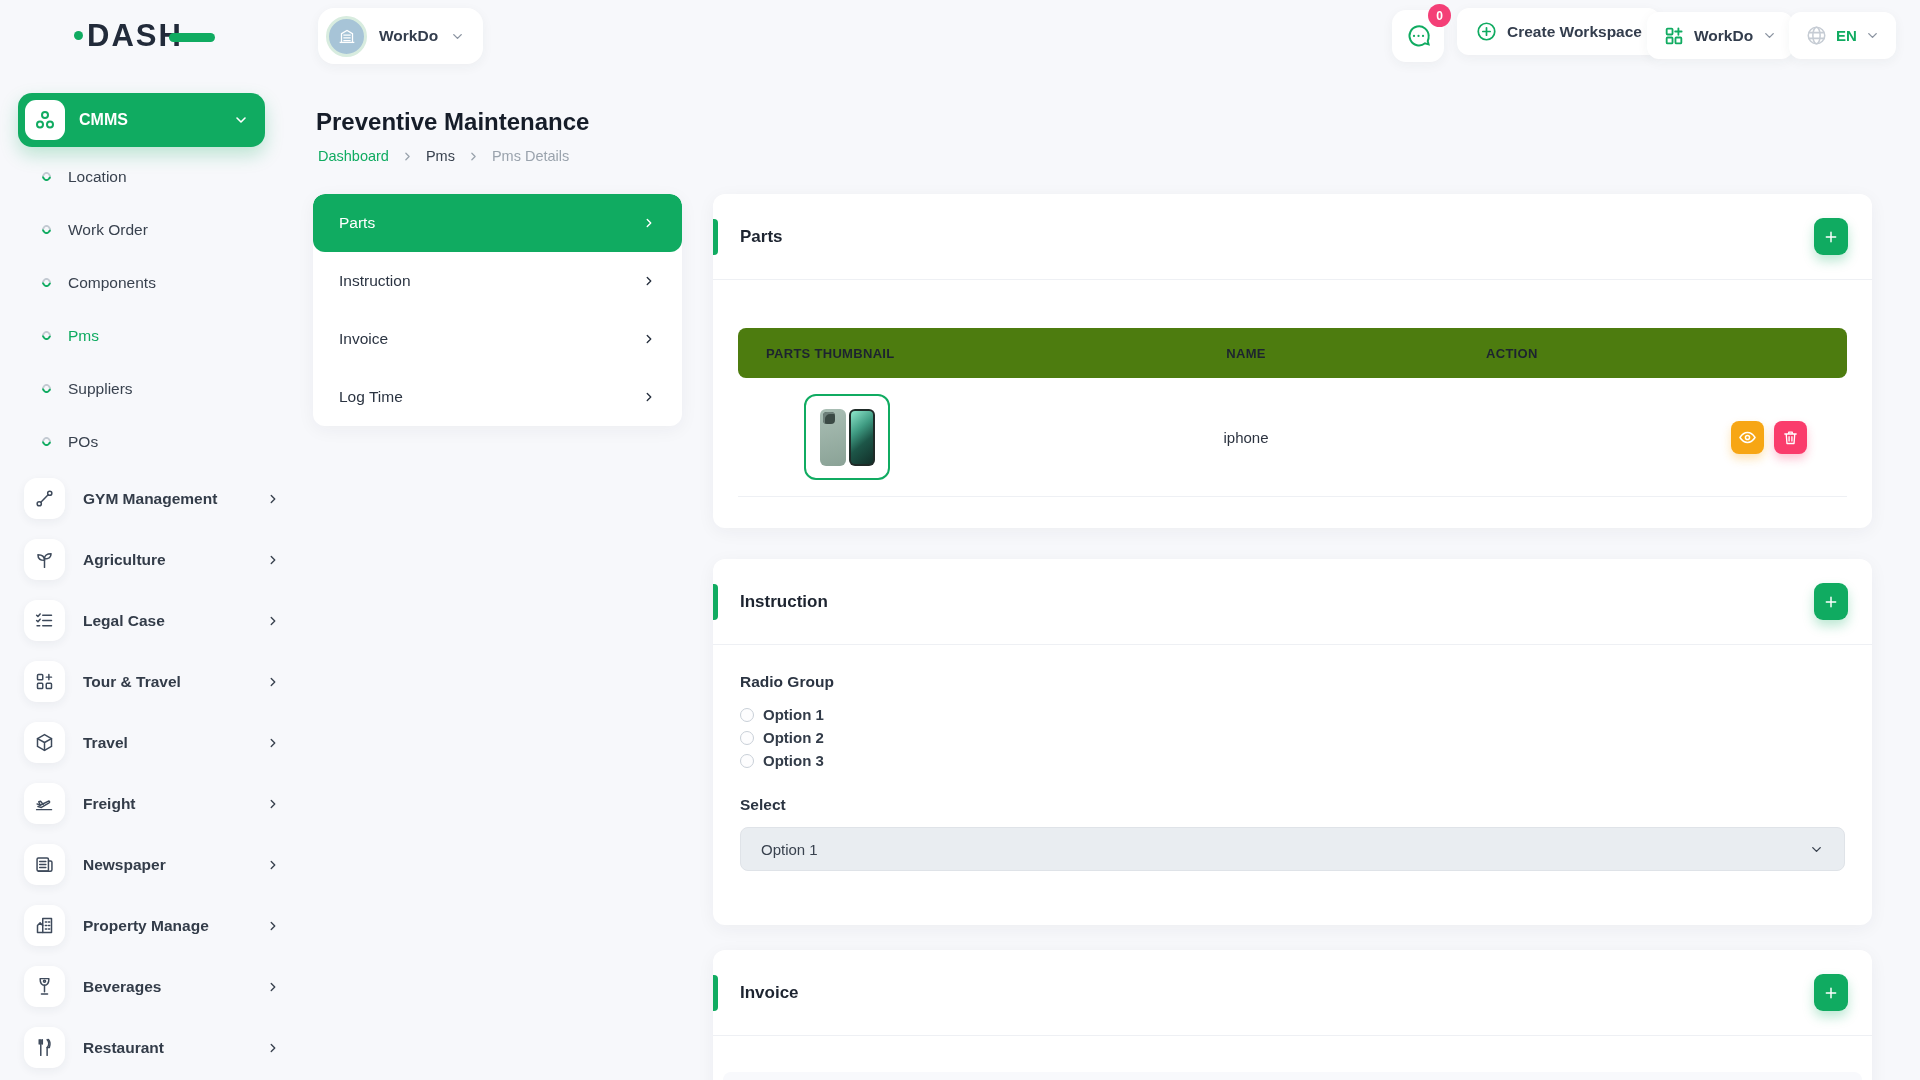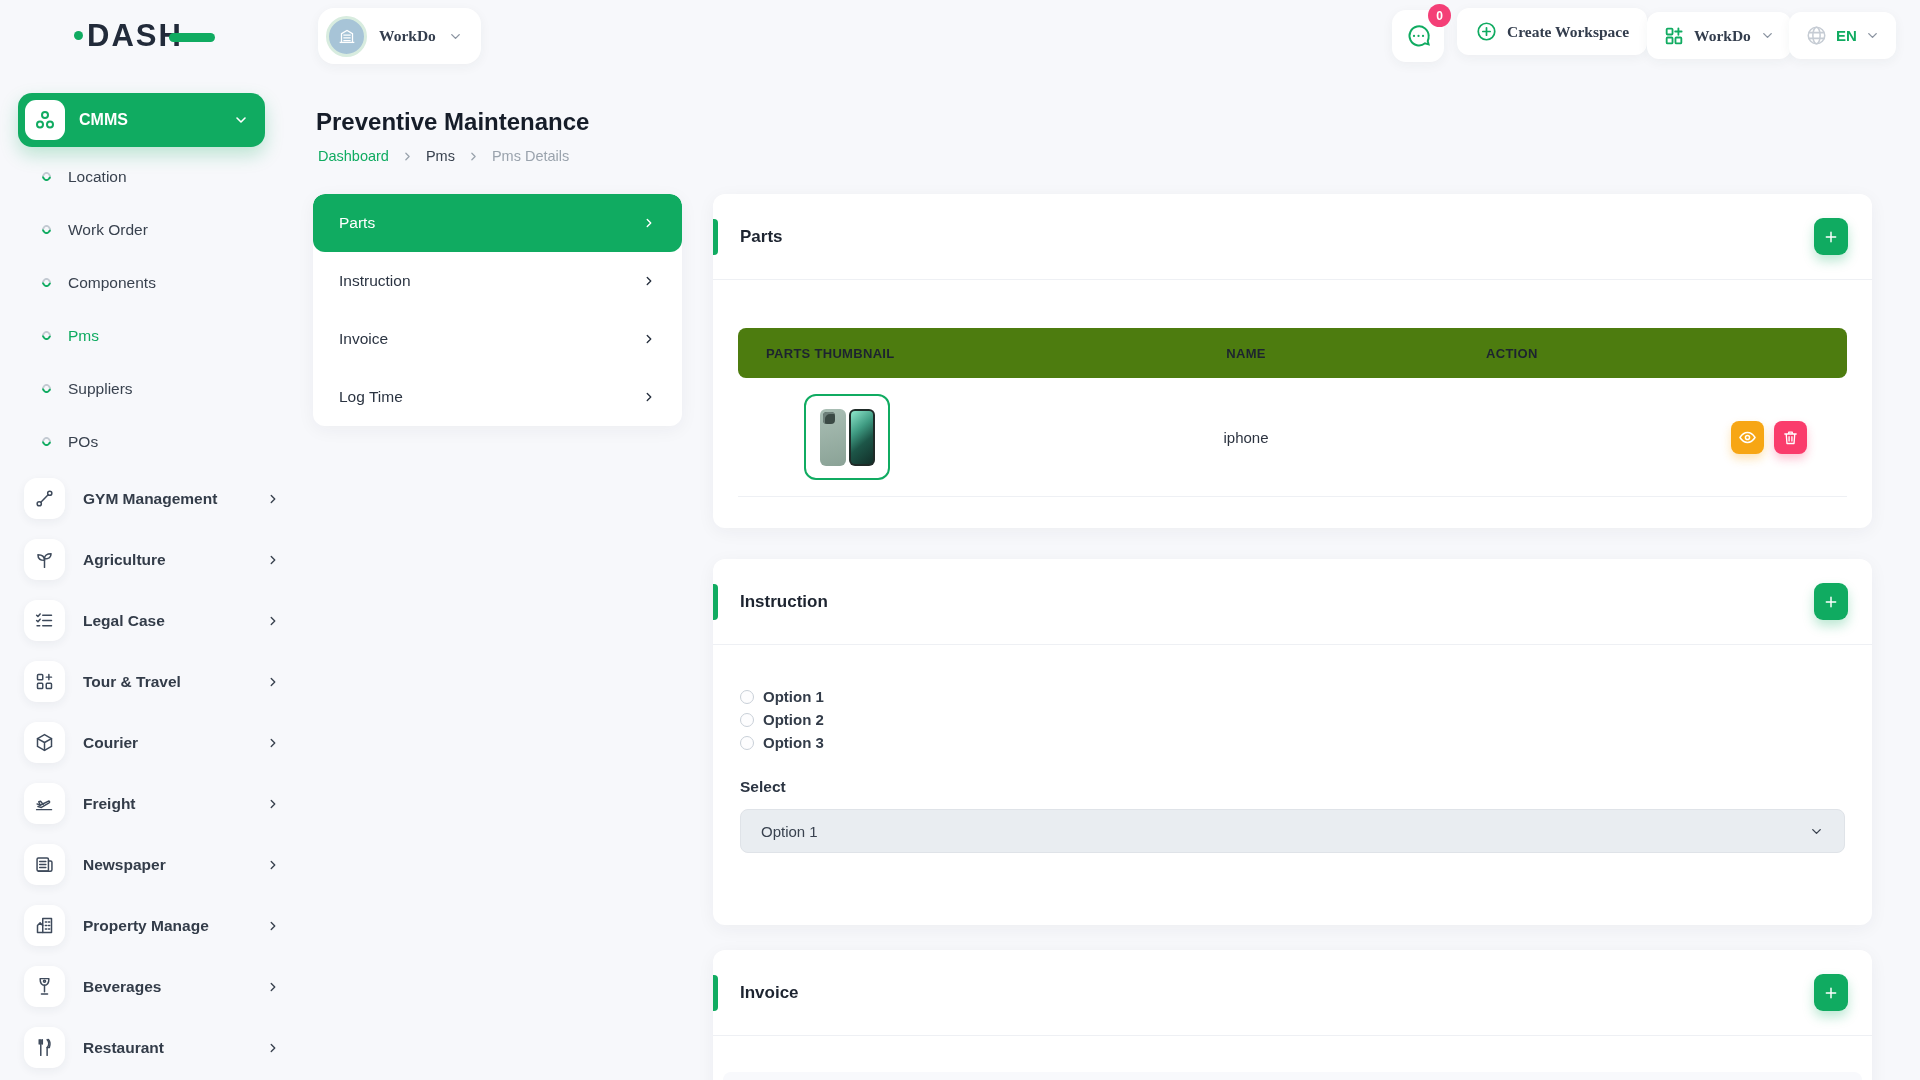--- a/index.html
+++ b/index.html
@@ -11,21 +11,21 @@
   .logo { position:absolute; left:74px; top:20px; display:flex; align-items:center; }
   .logo-dot { width:9px; height:9px; border-radius:50%; background:#10ab61; margin-right:4px; }
   .logo-text { font-size:31px; font-weight:800; letter-spacing:2px; color:#222b3a; line-height:1; }
   .logo-bar { width:46px; height:9px; border-radius:5px; background:#10ab61; margin-left:-14px; margin-top:4px; }
 
   .pill { position:absolute; background:#fff; border-radius:14px; display:flex; align-items:center;
           box-shadow:0 3px 12px rgba(40,50,65,.05); cursor:pointer; }
   .ws-pill { left:318px; top:8px; height:56px; padding:8px 18px 8px 8px; gap:12px; border-radius:16px; }
   .ws-avatar { width:41px; height:41px; border-radius:50%; background:#a7c4d7; border:3px solid #d8ecdf;
                display:flex; align-items:center; justify-content:center; }
-  .pill-label { font-size:15.5px; font-weight:600; color:#333d4d;font-family:Liberation Serif, serif; }
+  .pill-label { font-size:15.5px; font-weight:600; color:#333d4d; }
 
   .chat-box { left:1392px; top:10px; width:52px; height:52px; justify-content:center; }
   .chat-badge { position:absolute; top:-6px; right:-7px; min-width:23px; height:23px; border-radius:12px;
                 background:#f43f77; color:#fff; font-size:12px; font-weight:700;
                 display:flex; align-items:center; justify-content:center; }
 
   .create-pill { left:1457px; top:8px; height:47px; padding:0 18px; gap:9px; border-radius:12px; }
   .workdo-pill { left:1647px; top:12px; height:47px; padding:0 16px; gap:9px; border-radius:12px; }
   .lang-pill   { left:1789px; top:12px; height:47px; padding:0 16px; gap:8px; border-radius:12px; }
   .lang-label { color:#10ab61; font-size:15px; font-weight:700; }
@@ -290,21 +290,21 @@
           <polyline points="9 6 15 12 9 18"></polyline>
         </svg>
     </div>
     <div class="group-item">
       <span class="group-iconbox">
         <svg width="21" height="21" viewBox="0 0 24 24" fill="none" stroke="#3e4a5b" stroke-width="1.7" stroke-linecap="round" stroke-linejoin="round">
           <path d="M12 3l8 4.5v9L12 21l-8-4.5v-9z"></path>
             <path d="M4 7.5 12 12l8-4.5M12 12v9"></path>
         </svg>
       </span>
-      <span class="group-label">Courier</span>
+      <span class="group-label">Travel</span>
       <svg width="14" height="14" viewBox="0 0 24 24" fill="none" stroke="#39424f" stroke-width="2.4" stroke-linecap="round" stroke-linejoin="round">
           <polyline points="9 6 15 12 9 18"></polyline>
         </svg>
     </div>
     <div class="group-item">
       <span class="group-iconbox">
         <svg width="21" height="21" viewBox="0 0 24 24" fill="none" stroke="#3e4a5b" stroke-width="1.7" stroke-linecap="round" stroke-linejoin="round">
           <path d="M3 19h17"></path>
             <path d="M3.5 12.5l3.5 1.5 9-4.5c1.5-.7 2.6.8 1.2 1.8l-8.7 5.2-4-1"></path>
             <path d="M7 14l-1.5-4 2-0.5 3 3.5"></path>
@@ -456,20 +456,21 @@
     <div class="card-header">
       <span class="accent"></span>
       <span class="card-title">Instruction</span>
       <button class="plus-btn">
         <svg width="16" height="16" viewBox="0 0 24 24" fill="none" stroke="#ffffff" stroke-width="2.2" stroke-linecap="round">
             <path d="M12 5v14M5 12h14"></path>
           </svg>
       </button>
     </div>
     <div class="instr-body">
+      <div class="field-label">Radio Group</div>
       <div class="radio-list">
         <div class="radio-row">
           <span class="radio-dot"></span>
           <span class="radio-label">Option 1</span>
         </div>
         <div class="radio-row">
           <span class="radio-dot"></span>
           <span class="radio-label">Option 2</span>
         </div>
         <div class="radio-row">

